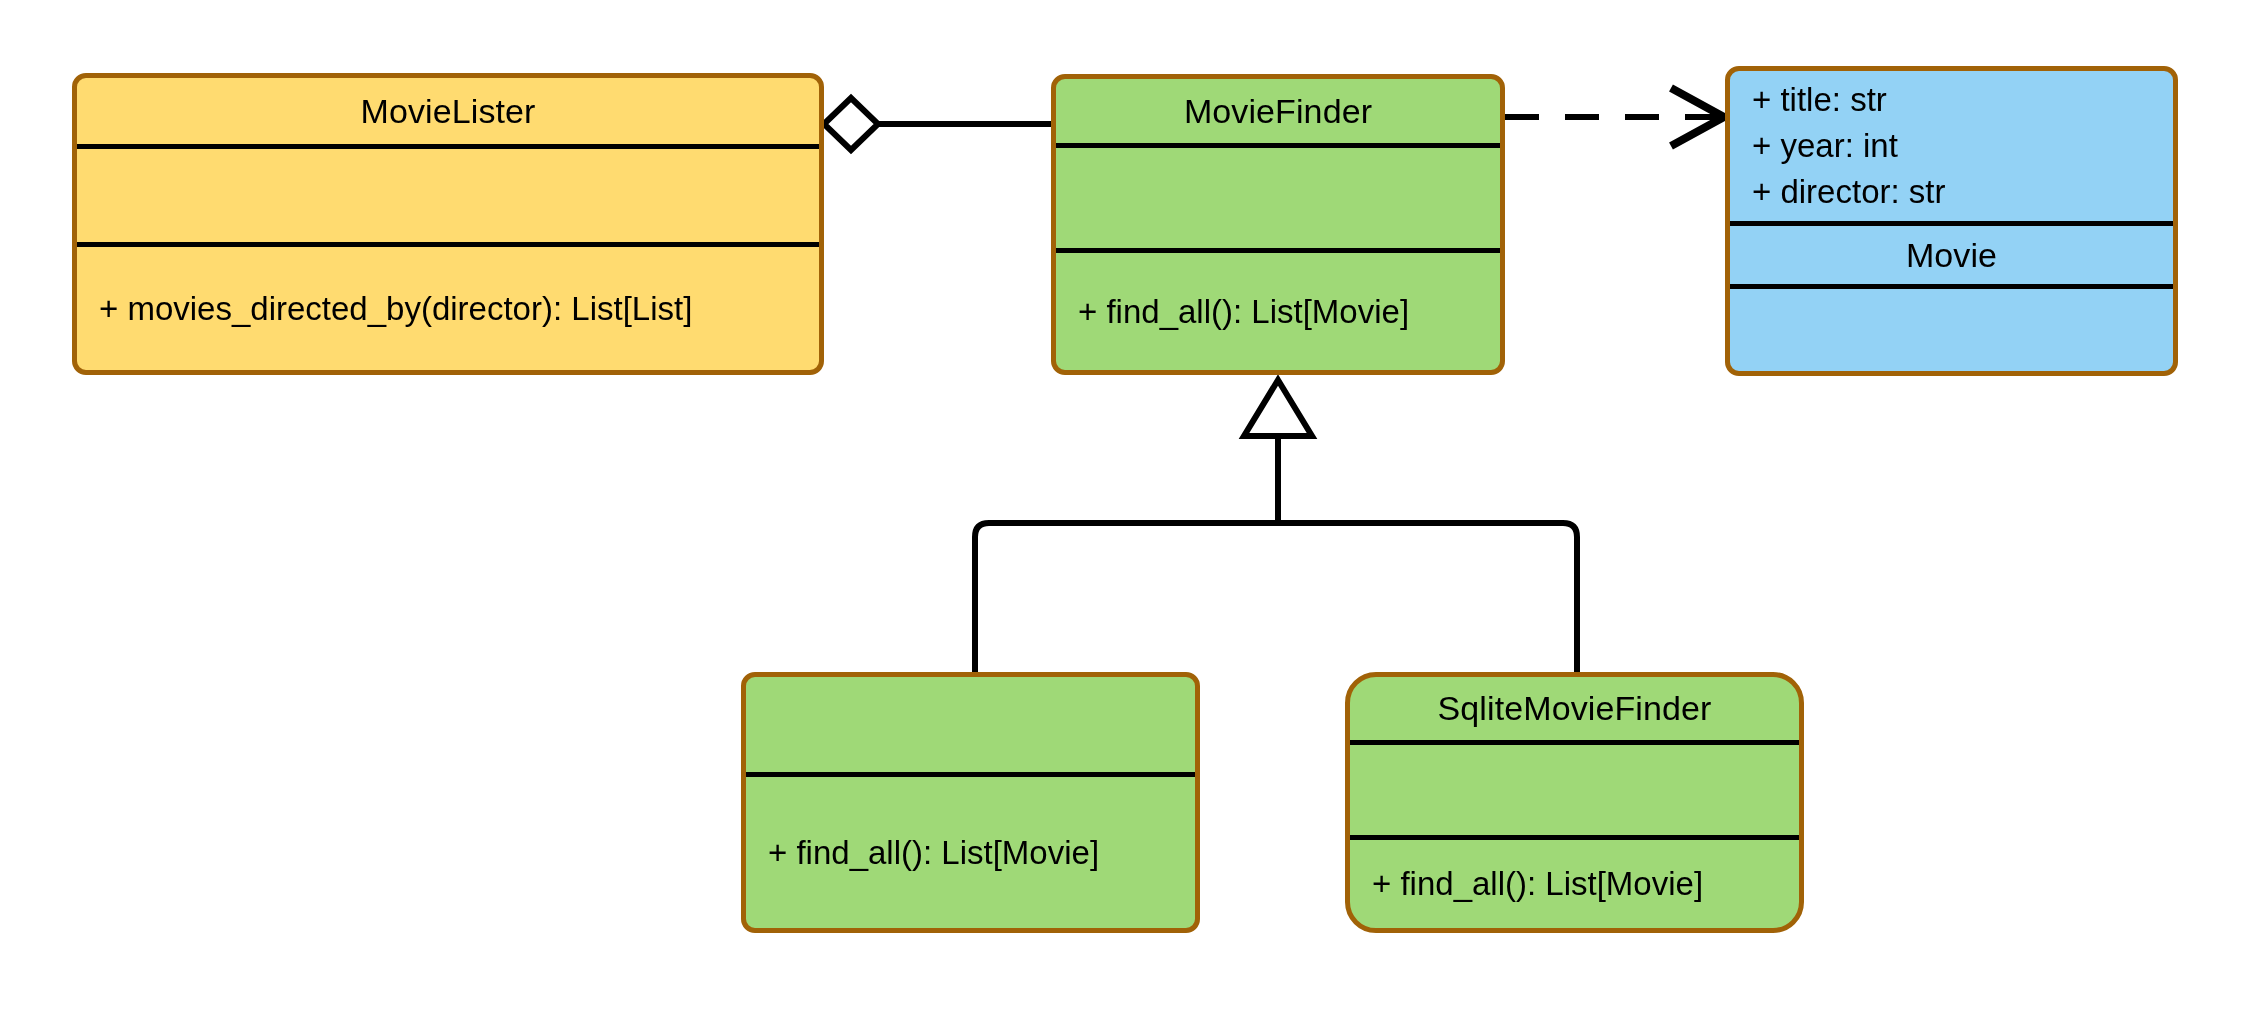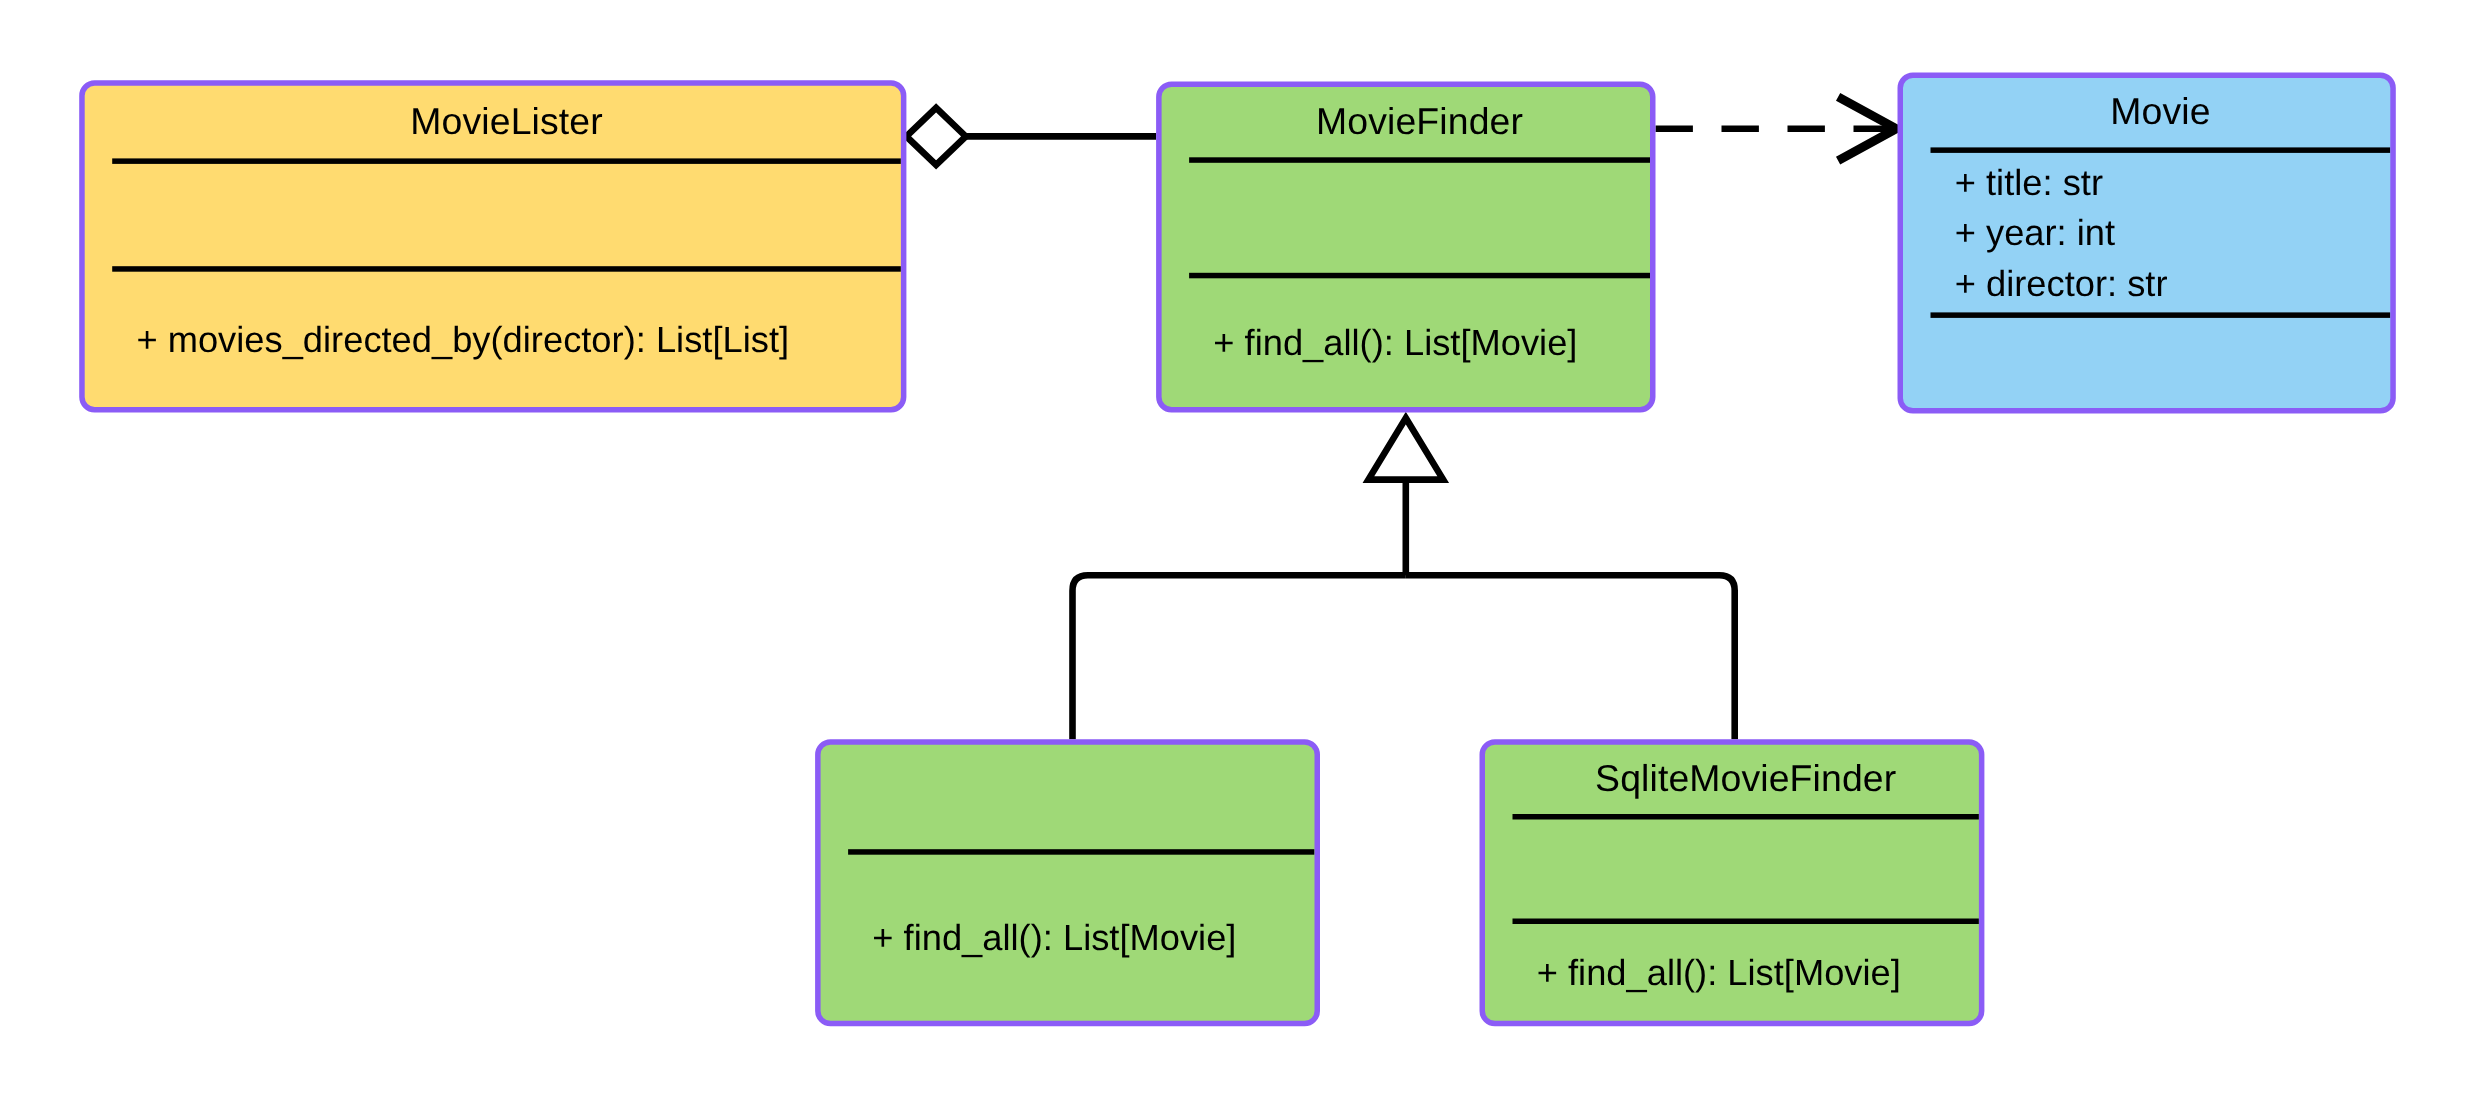--- a/index.html
+++ b/index.html
@@ -21,26 +21,25 @@
     position: absolute;
     left: 0;
     top: 0;
     width: 2250px;
     height: 1011px;
     pointer-events: none;
   }
   .uml-class {
     position: absolute;
     box-sizing: border-box;
-    border: 5px solid #8b5cf6;
+    border: 5px solid #a16207;
     border-radius: 14px;
     overflow: hidden;
     display: flex;
     flex-direction: column;
-    padding-left: 25px;
   }
   .compartment {
     box-sizing: border-box;
     position: relative;
   }
   .compartment + .compartment {
     border-top: 5px solid #000000;
   }
   .class-title {
     display: flex;
@@ -105,39 +104,39 @@
     <div class="compartment class-title" style="height:64px;">
       <span>MovieFinder</span>
     </div>
     <div class="compartment members" style="height:105px;"></div>
     <div class="compartment members" style="flex:1 1 auto;">
       <div class="member-line">+ find_all(): List[Movie]</div>
     </div>
   </div>
 
   <div class="uml-class fill-blue" style="left:1725px; top:66px; width:453px; height:310px;">
-    <div class="compartment class-title" style="height:63px;">
-      <span>Movie</span>
-    </div>
     <div class="compartment members" style="height:150px;">
       <div class="member-line">+ title: str</div>
       <div class="member-line">+ year: int</div>
       <div class="member-line">+ director: str</div>
+    </div>
+    <div class="compartment class-title" style="height:63px;">
+      <span>Movie</span>
     </div>
     <div class="compartment members" style="flex:1 1 auto;"></div>
   </div>
 
   <div class="uml-class fill-green" style="left:741px; top:672px; width:459px; height:261px;">
     <div class="compartment members" style="height:95px;"></div>
     <div class="compartment members" style="flex:1 1 auto;">
       <div class="member-line">+ find_all(): List[Movie]</div>
     </div>
   </div>
 
-  <div class="uml-class fill-green" style="left:1345px; top:672px; width:459px; height:261px;">
+  <div class="uml-class fill-green" style="left:1345px; top:672px; width:459px; height:261px;border-radius:31px;">
     <div class="compartment class-title" style="height:63px;">
       <span>SqliteMovieFinder</span>
     </div>
     <div class="compartment members" style="height:95px;"></div>
     <div class="compartment members" style="flex:1 1 auto;">
       <div class="member-line">+ find_all(): List[Movie]</div>
     </div>
   </div>
 
 </div>

